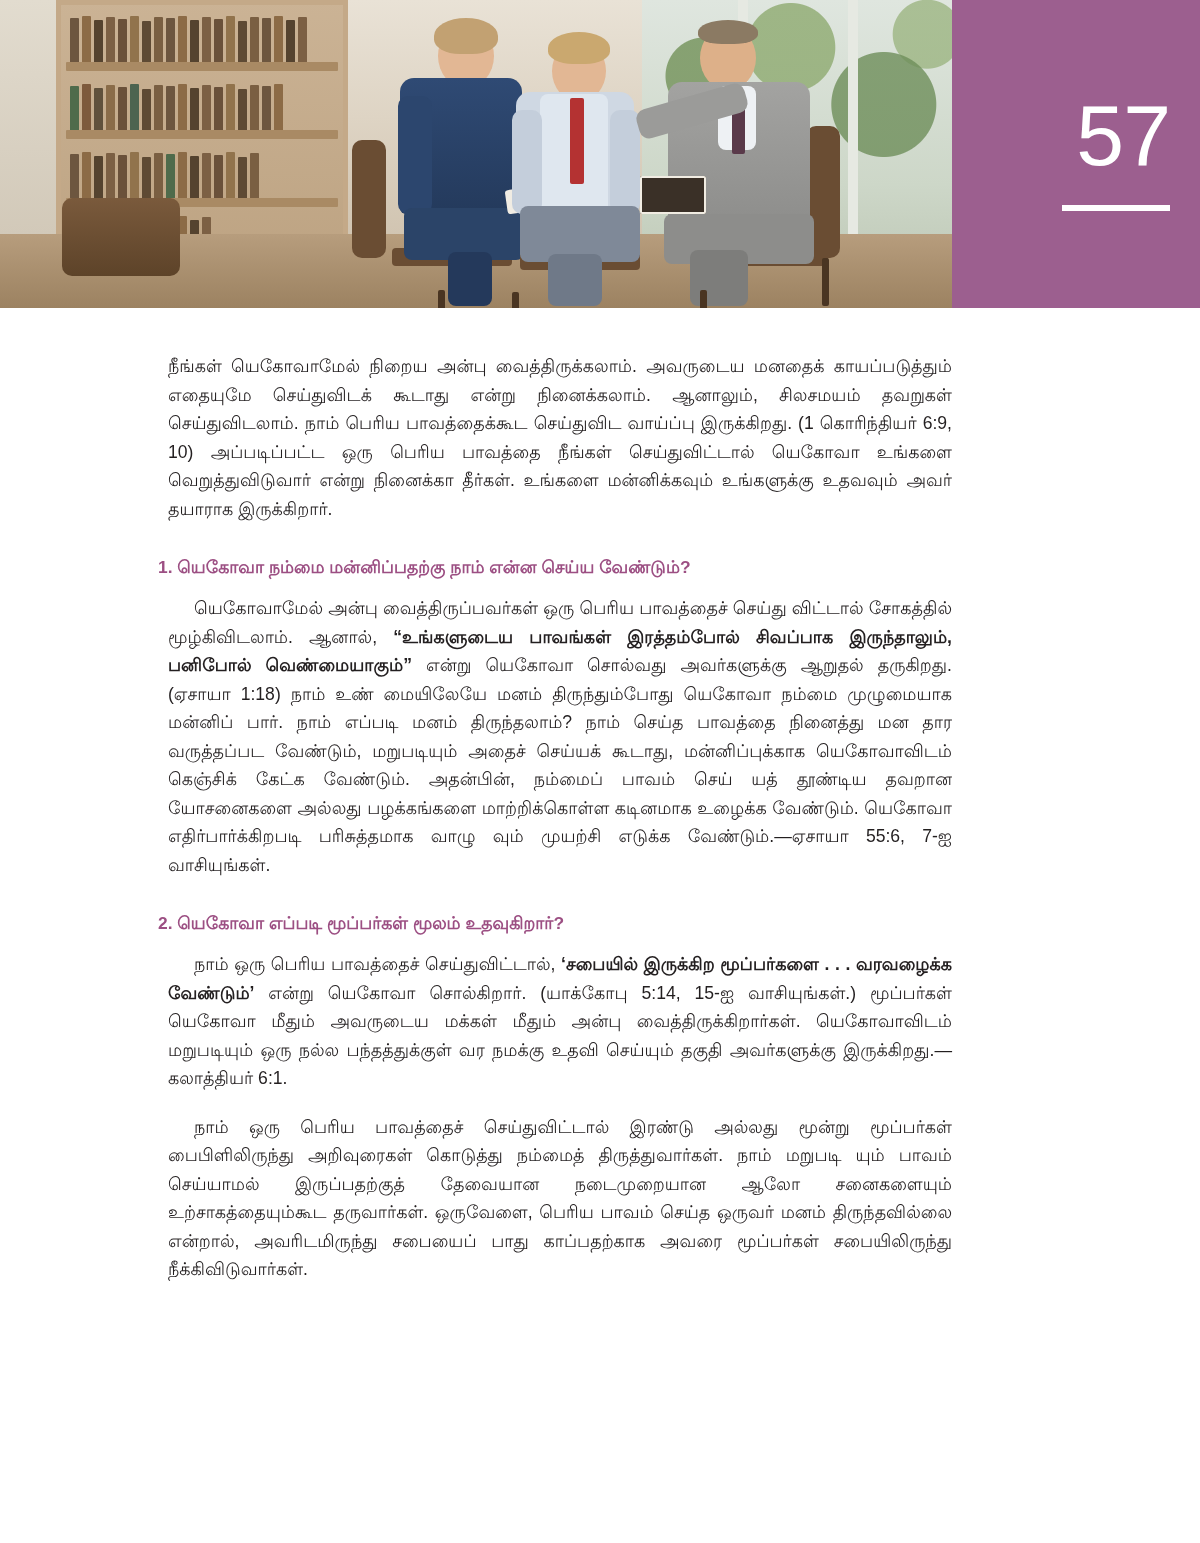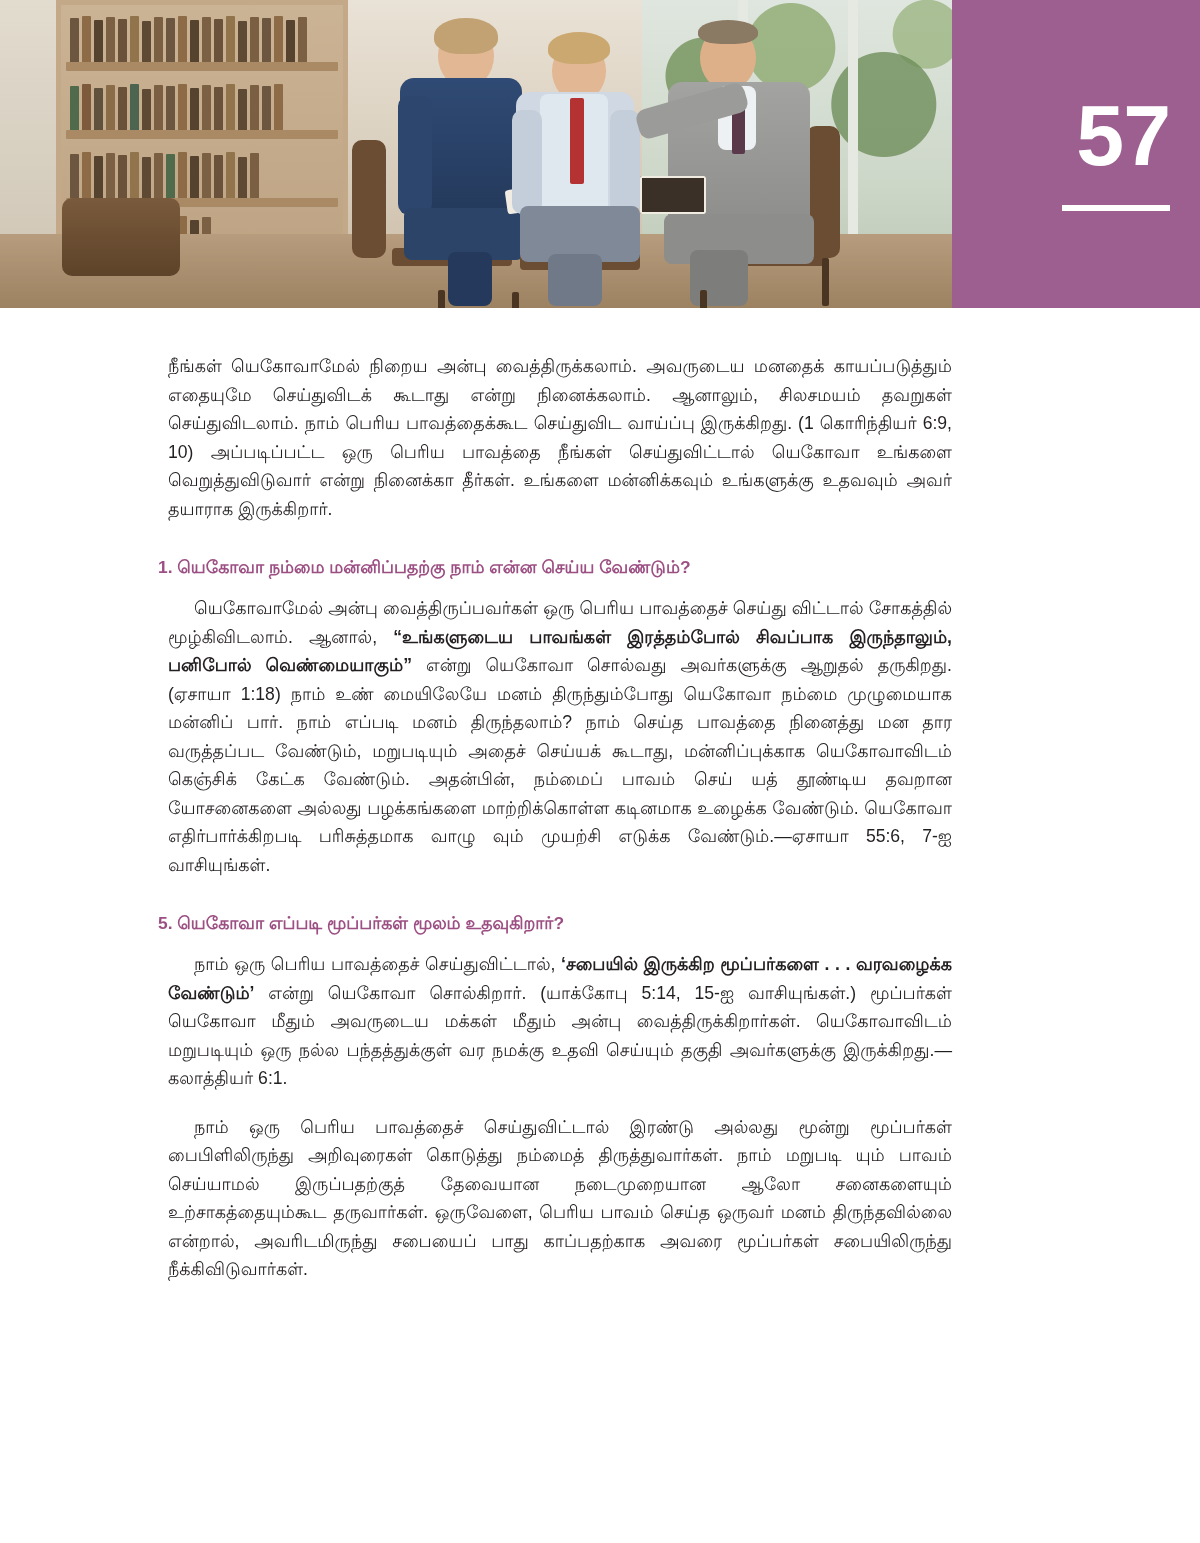--- a/index.html
+++ b/index.html
@@ -169,21 +169,21 @@
     height: 308px;
     background: #9c5f8f;
     color: #ffffff;
   }
   .page-number {
     position: absolute;
     left: 0; right: 30px;
     top: 92px;
     text-align: right;
     font-size: 86px;
-    font-weight: bold;
+    font-weight: normal;
     letter-spacing: -1px;
     line-height: 1;
   }
   .page-number-rule {
     position: absolute;
     right: 30px;
     top: 205px;
     width: 108px;
     height: 6px;
     background: #ffffff;
@@ -376,21 +376,21 @@
   <div class="content">
 
     <p class="body-text first">நீங்கள் யெகோவாமேல் நிறைய அன்பு வைத்திருக்கலாம். அவருடைய மனதைக் காயப்படுத்தும் எதையுமே செய்துவிடக் கூடாது என்று நினைக்கலாம். ஆனாலும், சிலசமயம் தவறுகள் செய்துவிடலாம். நாம் பெரிய பாவத்தைக்கூட செய்துவிட வாய்ப்பு இருக்கிறது. (1 கொரிந்தியர் 6:9, 10) அப்படிப்பட்ட ஒரு பெரிய பாவத்தை நீங்கள் செய்துவிட்டால் யெகோவா உங்களை வெறுத்துவிடுவார் என்று நினைக்கா தீர்கள். உங்களை மன்னிக்கவும் உங்களுக்கு உதவவும் அவர் தயாராக இருக்கிறார்.</p>
 
     <h2 class="question">1. யெகோவா நம்மை மன்னிப்பதற்கு நாம் என்ன செய்ய வேண்டும்?</h2>
 
     <p class="body-text indent">
       <span>யெகோவாமேல் அன்பு வைத்திருப்பவர்கள் ஒரு பெரிய பாவத்தைச் செய்து விட்டால் சோகத்தில் மூழ்கிவிடலாம். ஆனால், </span><span class="bold-quote">“உங்களுடைய பாவங்கள் இரத்தம்போல் சிவப்பாக இருந்தாலும், பனிபோல் வெண்மையாகும்”</span><span> என்று யெகோவா சொல்வது அவர்களுக்கு ஆறுதல் தருகிறது. (ஏசாயா 1:18) நாம் உண் மையிலேயே மனம் திருந்தும்போது யெகோவா நம்மை முழுமையாக மன்னிப் பார். நாம் எப்படி மனம் திருந்தலாம்? நாம் செய்த பாவத்தை நினைத்து மன தார வருத்தப்பட வேண்டும், மறுபடியும் அதைச் செய்யக் கூடாது, மன்னிப்புக்காக யெகோவாவிடம் கெஞ்சிக் கேட்க வேண்டும். அதன்பின், நம்மைப் பாவம் செய் யத் தூண்டிய தவறான யோசனைகளை அல்லது பழக்கங்களை மாற்றிக்கொள்ள கடினமாக உழைக்க வேண்டும். யெகோவா எதிர்பார்க்கிறபடி பரிசுத்தமாக வாழு வும் முயற்சி எடுக்க வேண்டும்.—ஏசாயா 55:6, 7-ஐ வாசியுங்கள்.</span>
     </p>
 
-    <h2 class="question">5. யெகோவா எப்படி மூப்பர்கள் மூலம் உதவுகிறார்?</h2>
+    <h2 class="question">2. யெகோவா எப்படி மூப்பர்கள் மூலம் உதவுகிறார்?</h2>
 
     <p class="body-text indent">
       <span>நாம் ஒரு பெரிய பாவத்தைச் செய்துவிட்டால், </span><span class="bold-quote">‘சபையில் இருக்கிற மூப்பர்களை . . . வரவழைக்க வேண்டும்’</span><span> என்று யெகோவா சொல்கிறார். (யாக்கோபு 5:14, 15-ஐ வாசியுங்கள்.) மூப்பர்கள் யெகோவா மீதும் அவருடைய மக்கள் மீதும் அன்பு வைத்திருக்கிறார்கள். யெகோவாவிடம் மறுபடியும் ஒரு நல்ல பந்தத்துக்குள் வர நமக்கு உதவி செய்யும் தகுதி அவர்களுக்கு இருக்கிறது.—கலாத்தியர் 6:1.</span>
     </p>
 
     <p class="body-text indent">நாம் ஒரு பெரிய பாவத்தைச் செய்துவிட்டால் இரண்டு அல்லது மூன்று மூப்பர்கள் பைபிளிலிருந்து அறிவுரைகள் கொடுத்து நம்மைத் திருத்துவார்கள். நாம் மறுபடி யும் பாவம் செய்யாமல் இருப்பதற்குத் தேவையான நடைமுறையான ஆலோ சனைகளையும் உற்சாகத்தையும்கூட தருவார்கள். ஒருவேளை, பெரிய பாவம் செய்த ஒருவர் மனம் திருந்தவில்லை என்றால், அவரிடமிருந்து சபையைப் பாது காப்பதற்காக அவரை மூப்பர்கள் சபையிலிருந்து நீக்கிவிடுவார்கள்.</p>
   </div>
 
 </div>
 

